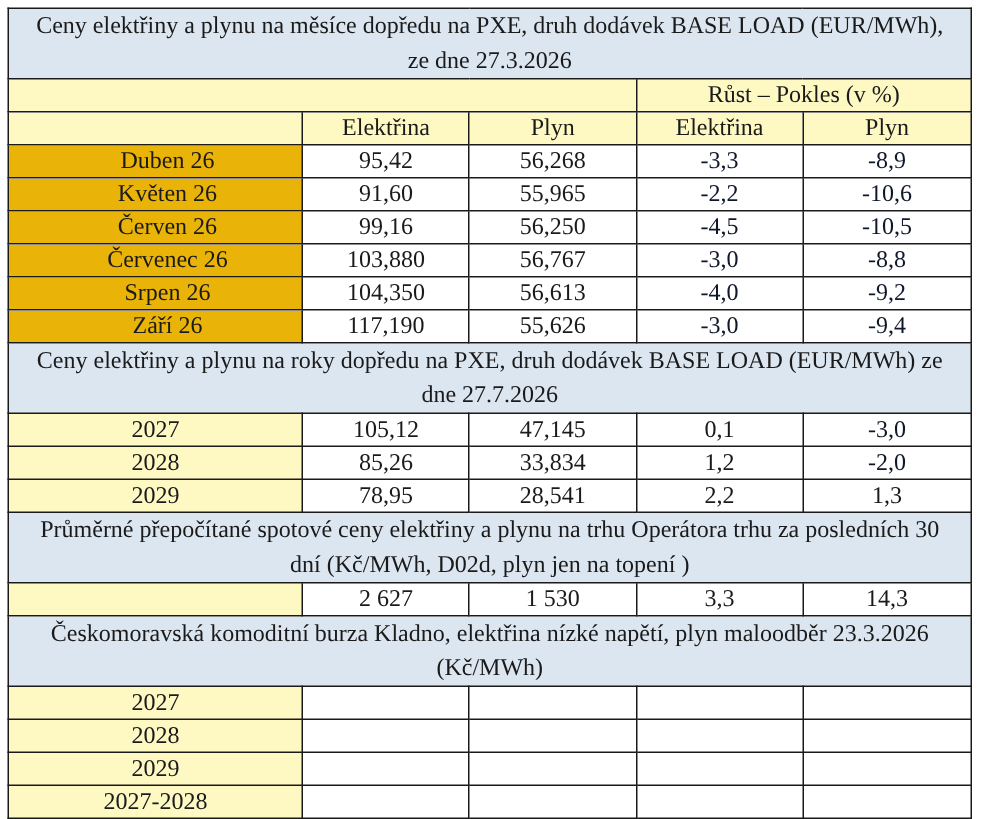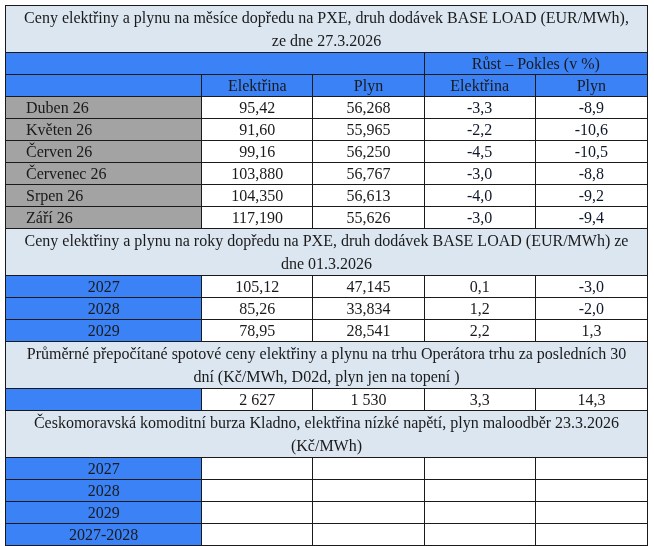--- a/index.html
+++ b/index.html
@@ -2,23 +2,23 @@
 <html><head>
 <meta charset="utf-8">
 <style>
   html, body { margin: 0; padding: 0; background: #ffffff; }
   body { width: 654px; height: 546px; position: relative; overflow: hidden;
          font-family: "Liberation Serif", "DejaVu Serif", serif; color: #1a1a1a; }
   table { position: absolute; left: 5px; top: 5px; border-collapse: collapse;
           width: 643px; table-layout: fixed; font-size: 16px; }
   td { border: 1px solid #1a1a1a; padding: 0 4px; height: 21px; line-height: 21px;
        text-align: center; background: #ffffff; white-space: nowrap; overflow: hidden; }
-  td.lbl { background: #3b82f6; }
+  td.lbl { background: #fef9c3; }
   td.sec { background: #dce6f1; white-space: normal; line-height: 23px; height: 46px; padding: 0 16px; }
-  td.month { text-align: left; padding-left: 20px; background: #a3a3a3; }
+  td.month { text-align: center; padding-left: 20px; background: #eab308; }
   td.neg { color: #0f172a; }
   col.c0 { width: 196px; }
   col.c1 { width: 111px; }
   col.c2 { width: 111px; }
   col.c3 { width: 111px; }
   col.c4 { width: 112px; }
 </style>
 </head>
 <body>
 
@@ -83,21 +83,21 @@
   </tr>
   <tr>
     <td class="month">Září 26</td>
     <td>117,190</td>
     <td>55,626</td>
     <td class="neg">-3,0</td>
     <td class="neg">-9,4</td>
   </tr>
 
   <tr>
-    <td colspan="5" class="sec">Ceny elektřiny a plynu na roky dopředu na PXE, druh dodávek BASE LOAD (EUR/MWh) ze dne 01.3.2026</td>
+    <td colspan="5" class="sec">Ceny elektřiny a plynu na roky dopředu na PXE, druh dodávek BASE LOAD (EUR/MWh) ze dne 27.7.2026</td>
   </tr>
   <tr>
     <td class="lbl">2027</td>
     <td>105,12</td>
     <td>47,145</td>
     <td>0,1</td>
     <td class="neg">-3,0</td>
   </tr>
   <tr>
     <td class="lbl">2028</td>

